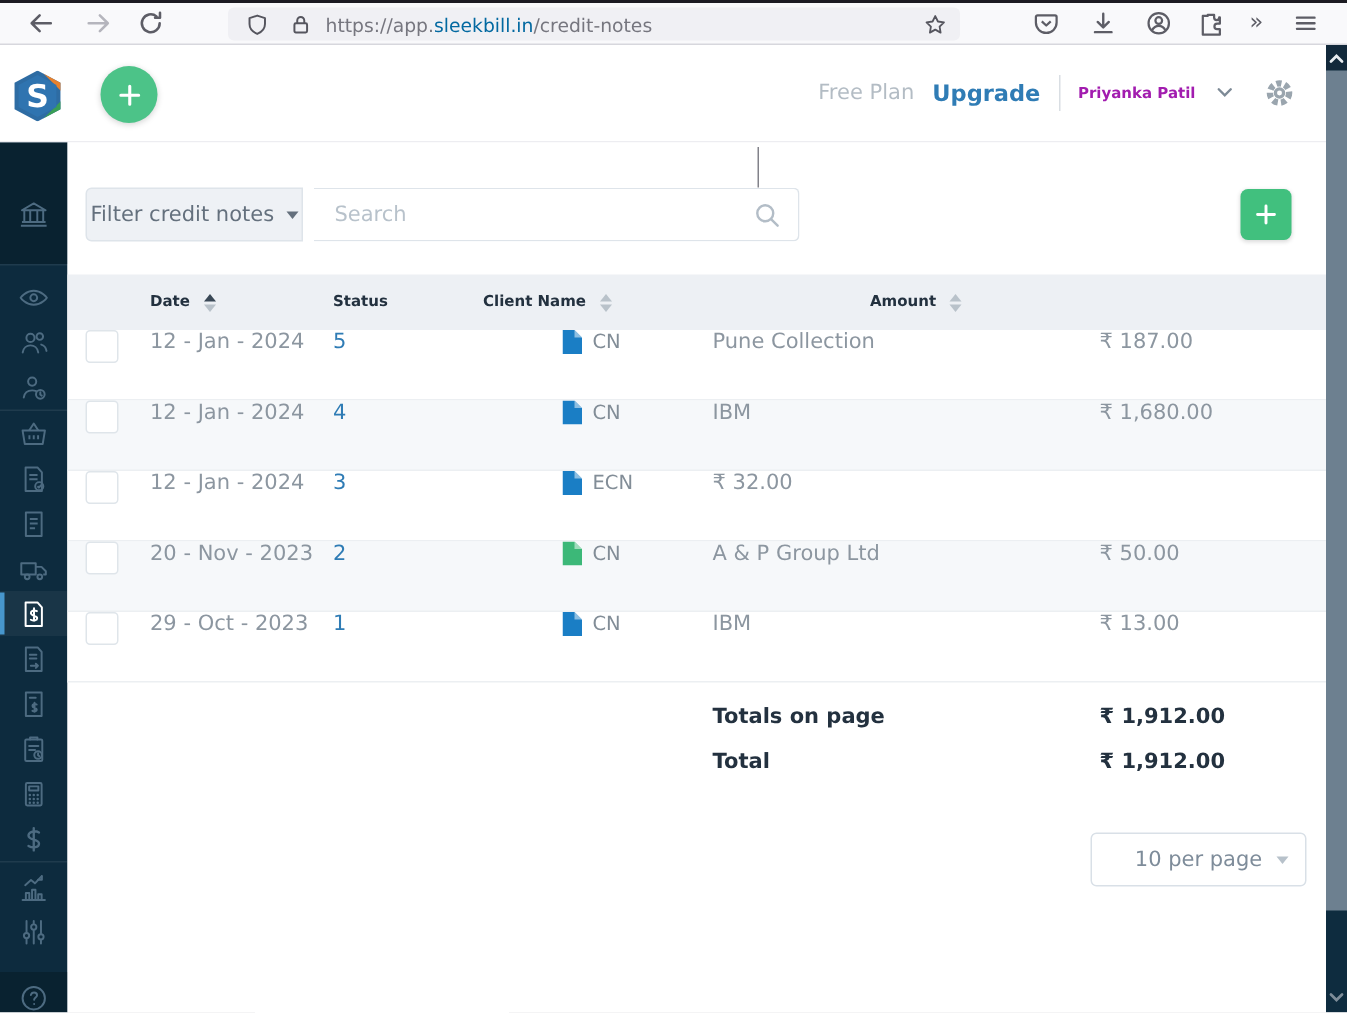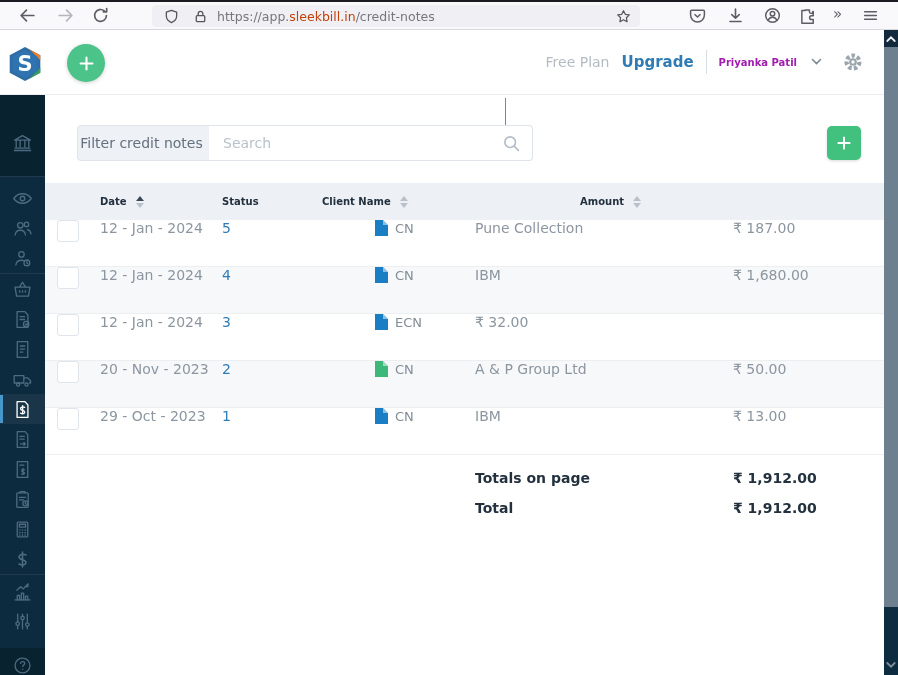--- a/index.html
+++ b/index.html
@@ -9,21 +9,21 @@
   .chrome{position:absolute;left:0;top:0;width:898px;height:30px;background:#f9f9fb;
           border-top:2px solid #1c1b22;border-bottom:1px solid #d7d7dd;box-sizing:border-box;}
   .ticon{position:absolute;top:5px;width:17px;height:17px;color:#5d5d66;}
   .ticon svg{width:100%;height:100%;display:block;}
   .ticon.disabled{color:#b5b5bd;}
   .addressbar{position:absolute;left:152px;top:3px;width:488px;height:22px;background:#f0f0f4;
               border-radius:4px;display:flex;align-items:center;}
   .abar-icon{width:15px;height:15px;color:#55555e;margin-left:12px;flex:0 0 auto;}
   .abar-icon svg{width:100%;height:100%;display:block;}
   .url{margin-left:9px;font-size:12.5px;color:#76767f;white-space:nowrap;overflow:hidden;}
-  .url .host{color:#c2410c;}
+  .url .host{color:#0369a1;}
   .star{margin-left:auto;margin-right:9px;width:15px;height:15px;color:#55555e;}
   .star svg{width:100%;height:100%;display:block;}
   .chev2{position:absolute;top:3px;font-size:15px;color:#5d5d66;letter-spacing:-1px;}
 
   
   .appheader{position:absolute;left:0;top:30px;width:884px;height:65px;background:#fff;border-bottom:1px solid #ededf1;box-sizing:border-box;}
   .logo{position:absolute;left:8px;top:17px;width:34px;height:34px;clip-path:polygon(50% 0,95% 24%,95% 76%,50% 100%,5% 76%,5% 24%);background:#2e6ca3;}
   .logo .wedge-o{position:absolute;right:0;top:0;width:15px;height:15px;background:#e8812d;clip-path:polygon(0 0,100% 0,100% 100%);}
   .logo .wedge-g{position:absolute;right:0;bottom:0;width:15px;height:15px;background:#3a9e55;clip-path:polygon(100% 0,100% 100%,0 100%);}
   .logo .core{position:absolute;inset:3px;clip-path:polygon(50% 0,95% 24%,95% 76%,50% 100%,5% 76%,5% 24%);background:#2f74b0;}
@@ -45,21 +45,21 @@
   .sidebar{position:absolute;left:0;top:95px;width:45px;height:580px;background:#0d2b3e;overflow:hidden;}
   .sb-sec{position:absolute;left:0;right:0;background:#092230;}
   .sb-div{position:absolute;left:0;right:0;height:1px;background:rgba(255,255,255,.08);}
   .sitem{position:absolute;left:0;width:45px;height:30px;display:flex;align-items:center;justify-content:center;color:#4d6b81;}
   .sitem svg{width:21px;height:21px;display:block;}
   .sitem.active{color:#fff;background:rgba(255,255,255,.05);}
   .sitem.active::before{content:"";position:absolute;left:0;top:1px;bottom:1px;width:3px;background:#4796cc;}
 
   
   .main{position:absolute;left:45px;top:95px;width:839px;height:580px;background:#fff;}
-  .filter-btn{position:absolute;left:32px;top:30px;width:145px;height:36px;background:#eef1f5;border:1px solid #dee4ea;
+  .filter-btn{position:absolute;left:12px;top:30px;width:145px;height:36px;background:#eef1f5;border:1px solid #dee4ea;
               border-radius:4px 0 0 4px;box-sizing:border-box;display:flex;align-items:center;justify-content:center;gap:8px;
               font-size:14px;color:#64707d;}
   .ftri{width:0;height:0;border-left:4.5px solid transparent;border-right:4.5px solid transparent;border-top:5.5px solid #64707d;}
   .search-box{position:absolute;left:164px;top:30px;width:324px;height:36px;border:1px solid #dee4ea;border-left:none;
               border-radius:0 4px 4px 0;box-sizing:border-box;background:#fff;}
   .search-box input{width:100%;height:100%;border:none;outline:none;background:transparent;padding:0 40px 0 14px;
                     font-size:14px;color:#4a5560;font-family:inherit;box-sizing:border-box;}
   .search-box input::placeholder{color:#b8c2cb;}
   .search-icon{position:absolute;right:11px;top:8px;width:19px;height:19px;color:#b3bdc7;}
   .search-icon svg{width:100%;height:100%;display:block;}
@@ -497,20 +497,24 @@
         <div class="tot-l">Totals on page</div>
         <div class="tot-v">₹ 1,912.00</div>
       </div>
       <div class="totrow">
         <div class="tot-sp"></div>
         <div class="tot-l">Total</div>
         <div class="tot-v">₹ 1,912.00</div>
       </div>
     </div>
 
+    <div class="perpage">
+      <span>10 per page</span>
+      <span class="ptri"></span>
+    </div>
   </div>
 
   <div class="scrollbar">
     <div class="sb-up">
       <svg viewBox="0 0 10 8" fill="none" stroke="currentColor" stroke-width="1.8" stroke-linecap="round">
           <path d="M1.3 6L5 2.3 8.7 6"></path>
         </svg>
     </div>
     <div class="sb-thumb"></div>
     <div class="sb-down">

